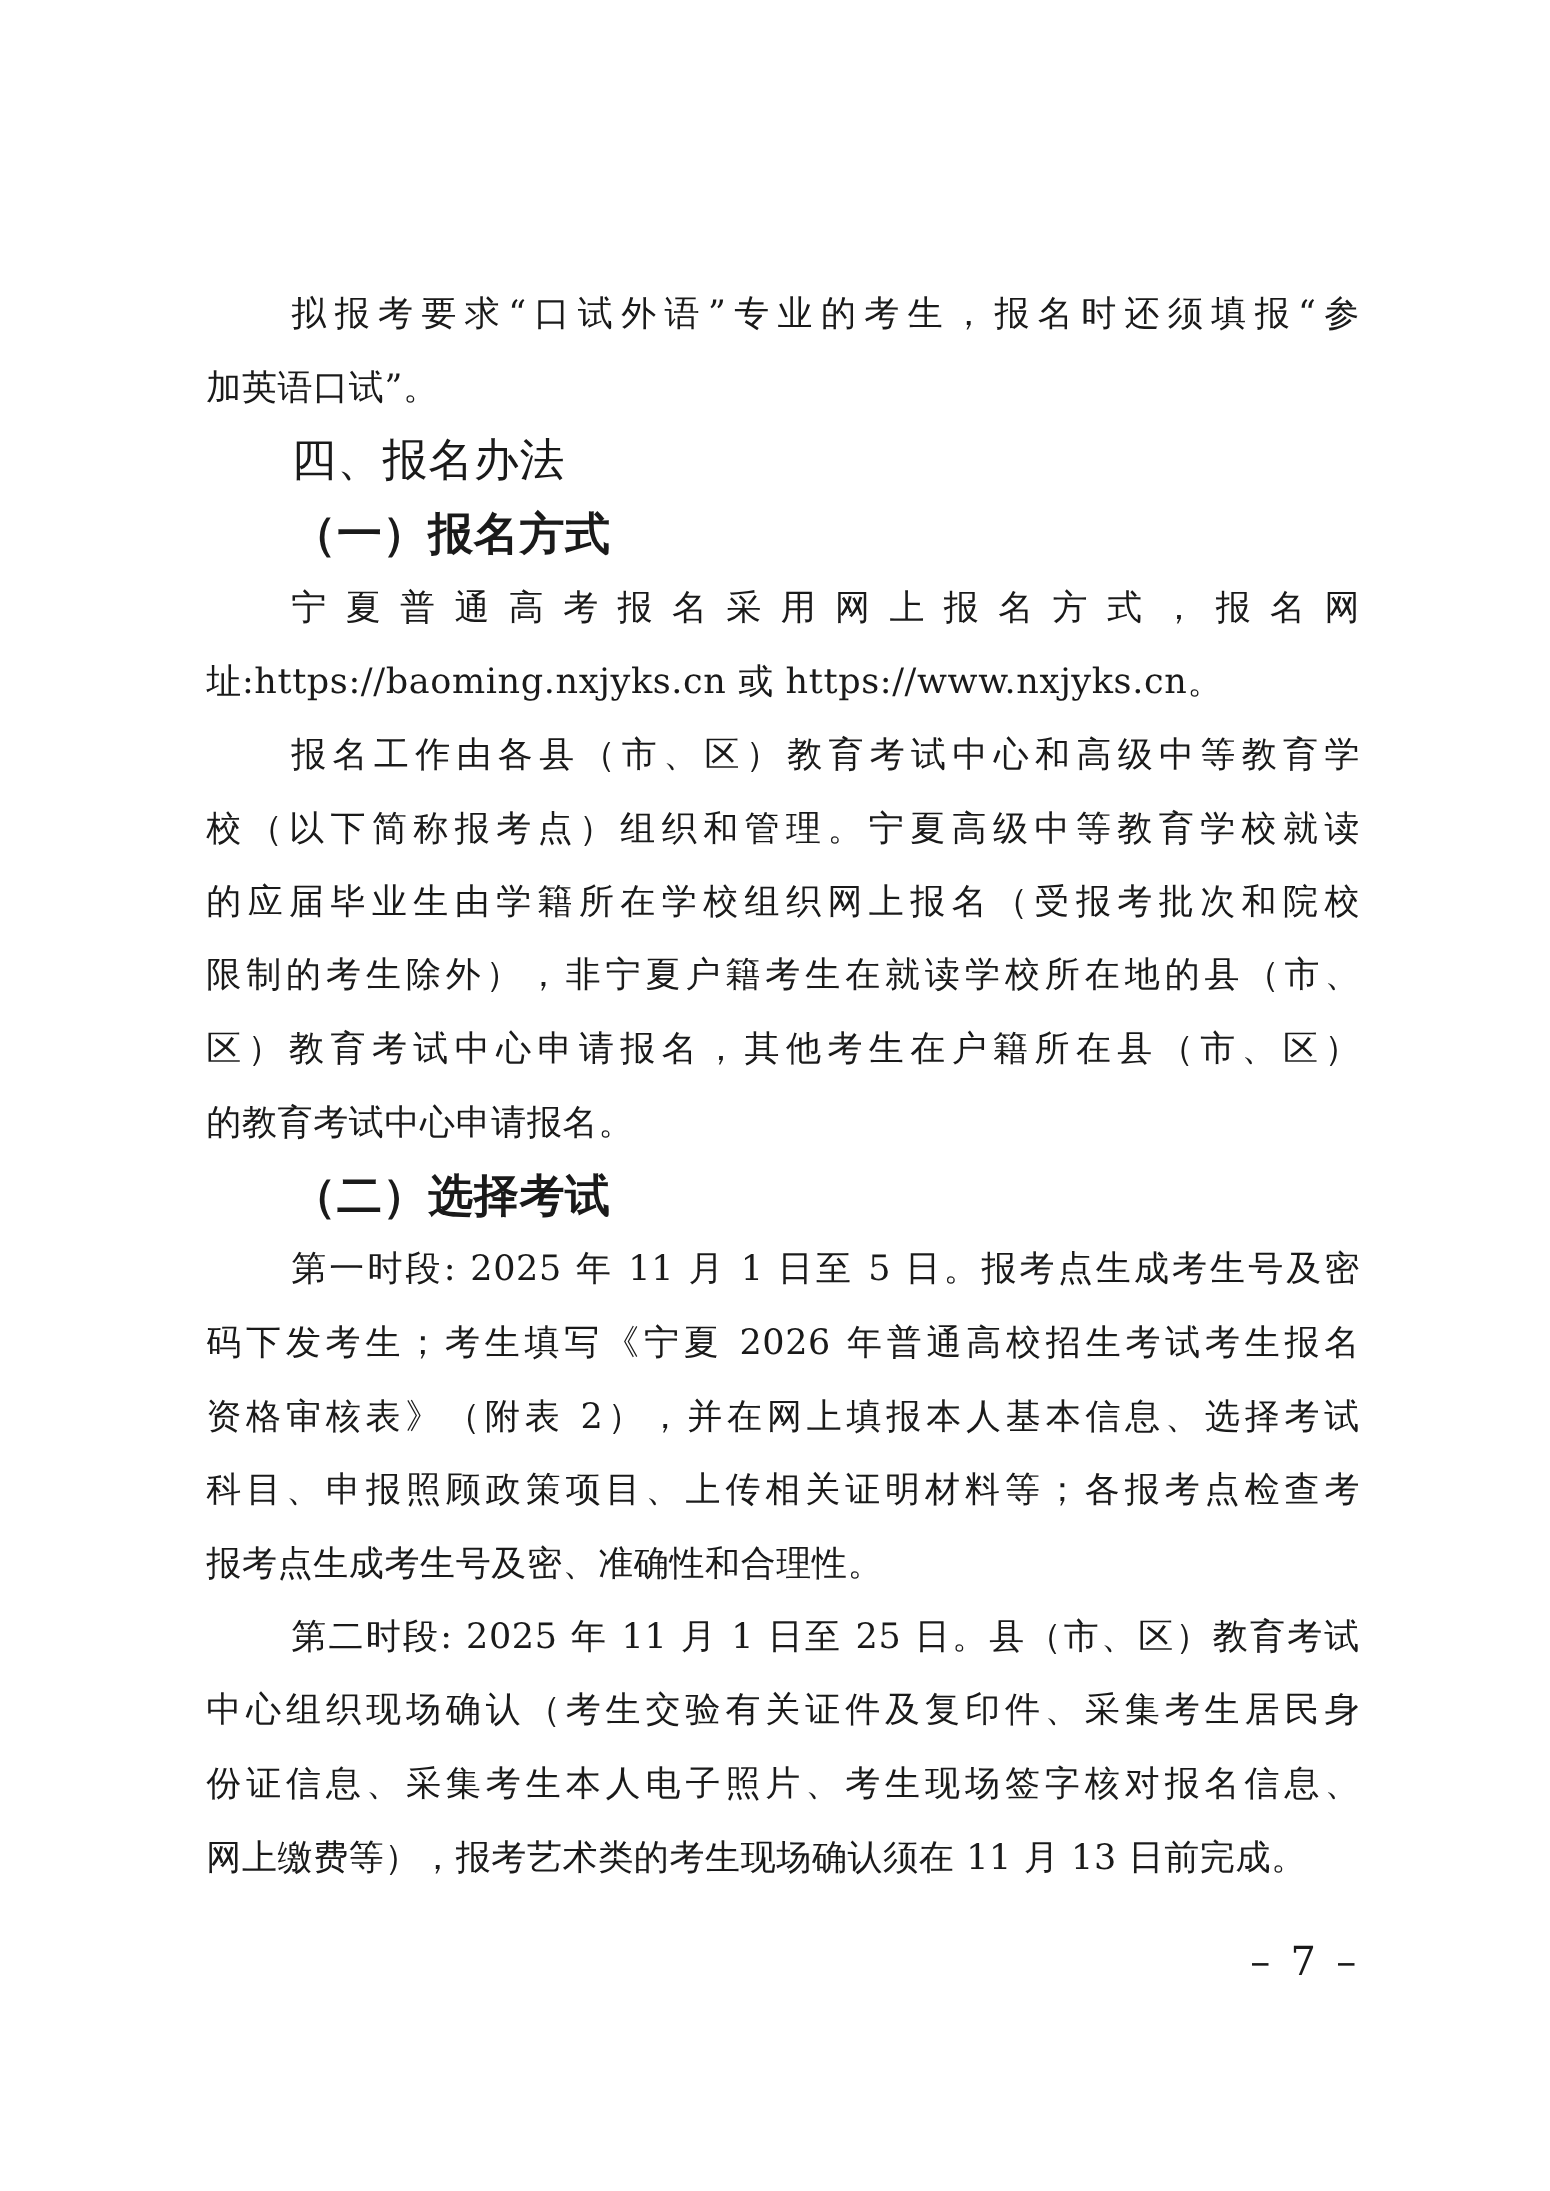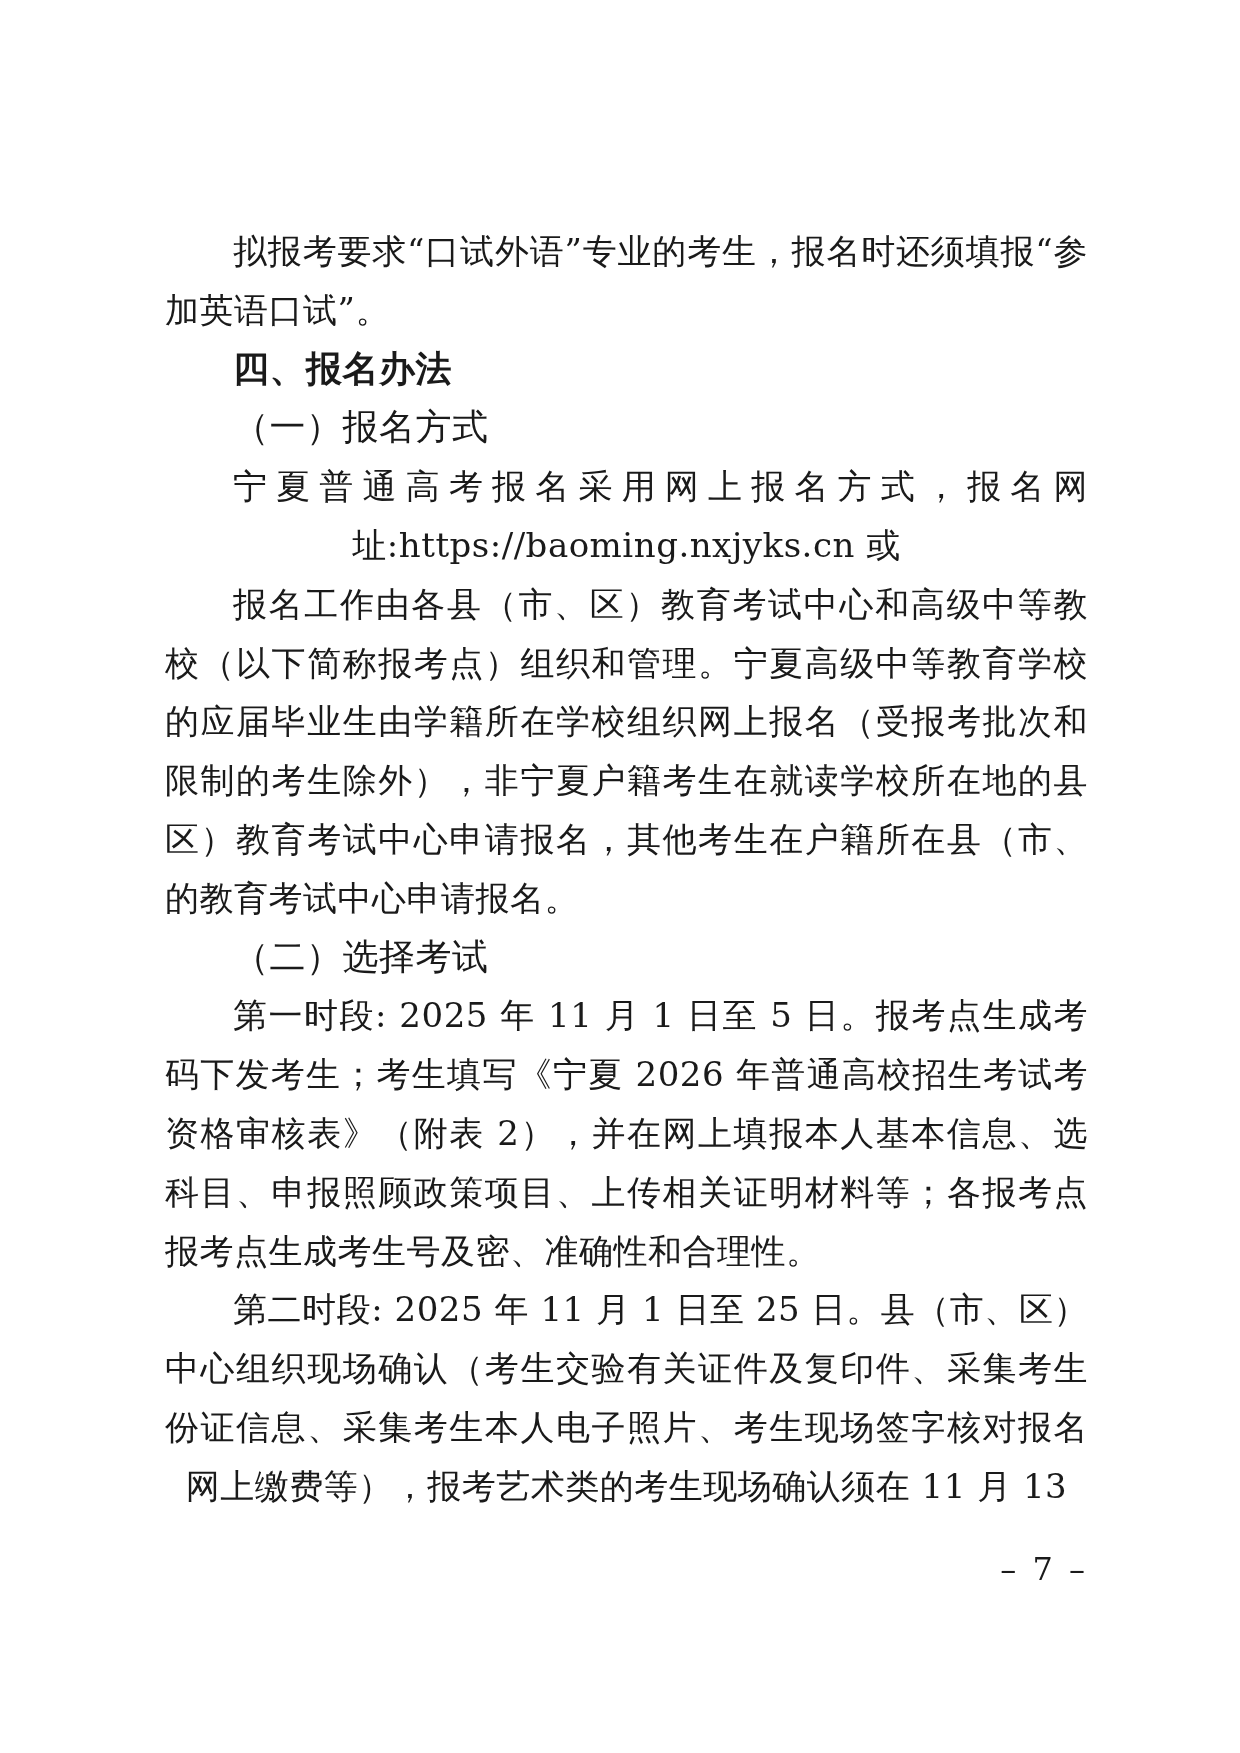--- a/index.html
+++ b/index.html
@@ -16,43 +16,43 @@
     font-family: "DejaVu Serif", "Liberation Serif", serif;
     color: #1a1a1a;
   }
   .content {
     position: absolute;
     left: 165px;
     top: 222px;
     width: 923px;
   }
   .line {
-    font-size: 34px;
+    font-size: 28px;
     line-height: 58.8px;
     height: 58.8px;
     overflow: hidden;
     white-space: normal;
     text-align: justify;
     text-align-last: justify;
     letter-spacing: 0.5px;
   }
   .line.last {
     text-align: center;
     text-align-last: left;
   }
   .line.indent {
     text-indent: 68px;
   }
   .line.h1 {
     font-family: "DejaVu Sans", "Liberation Sans", sans-serif;
-    font-weight: bold;
+    font-weight: normal;
     font-size: 36px;
   }
   .line.h2 {
-    font-weight: normal;
+    font-weight: bold;
     font-size: 36px;
   }
   .page-number {
     position: absolute;
     top: 1550px;
     right: 152px;
     font-size: 32px;
     letter-spacing: 3px;
     color: #1a1a1a;
   }

